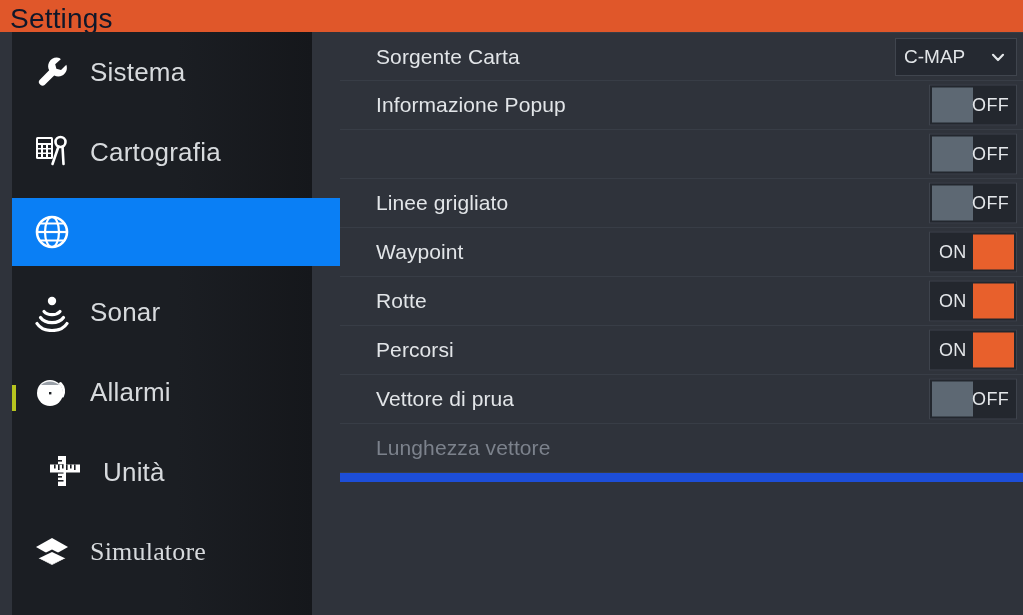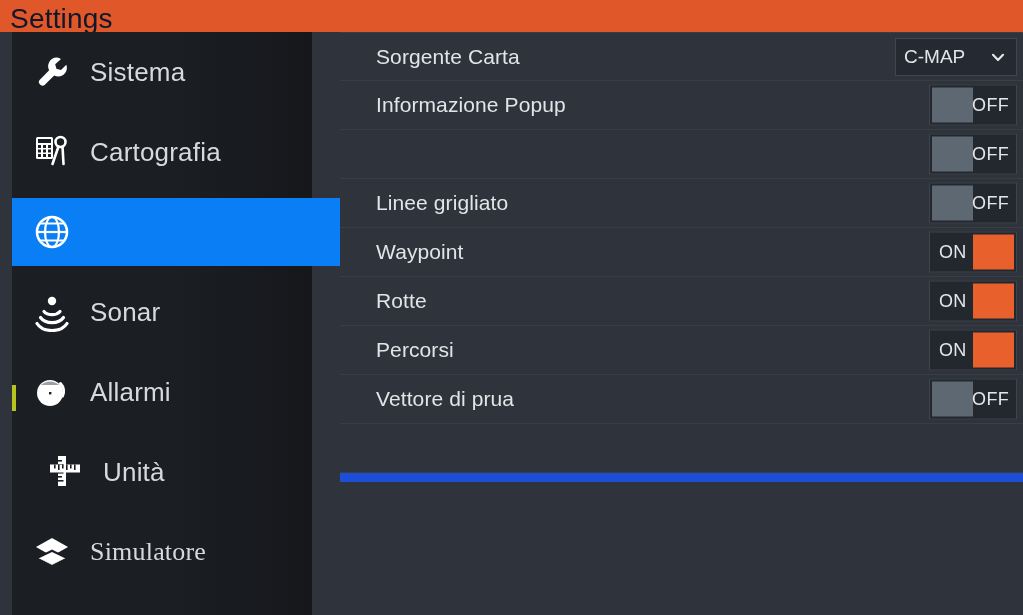--- a/index.html
+++ b/index.html
@@ -367,17 +367,18 @@
           </div>
         </div>
         <div class="row">
           <span class="row-label">Vettore di prua</span>
           <div class="toggle off">
             <span class="knob"></span>
             <span class="state">OFF</span>
           </div>
         </div>
         <div class="row disabled">
+          <span class="row-label">Lunghezza vettore</span>
         </div>
       </div>
   </div>
 
 </div>
 
 </body></html>

